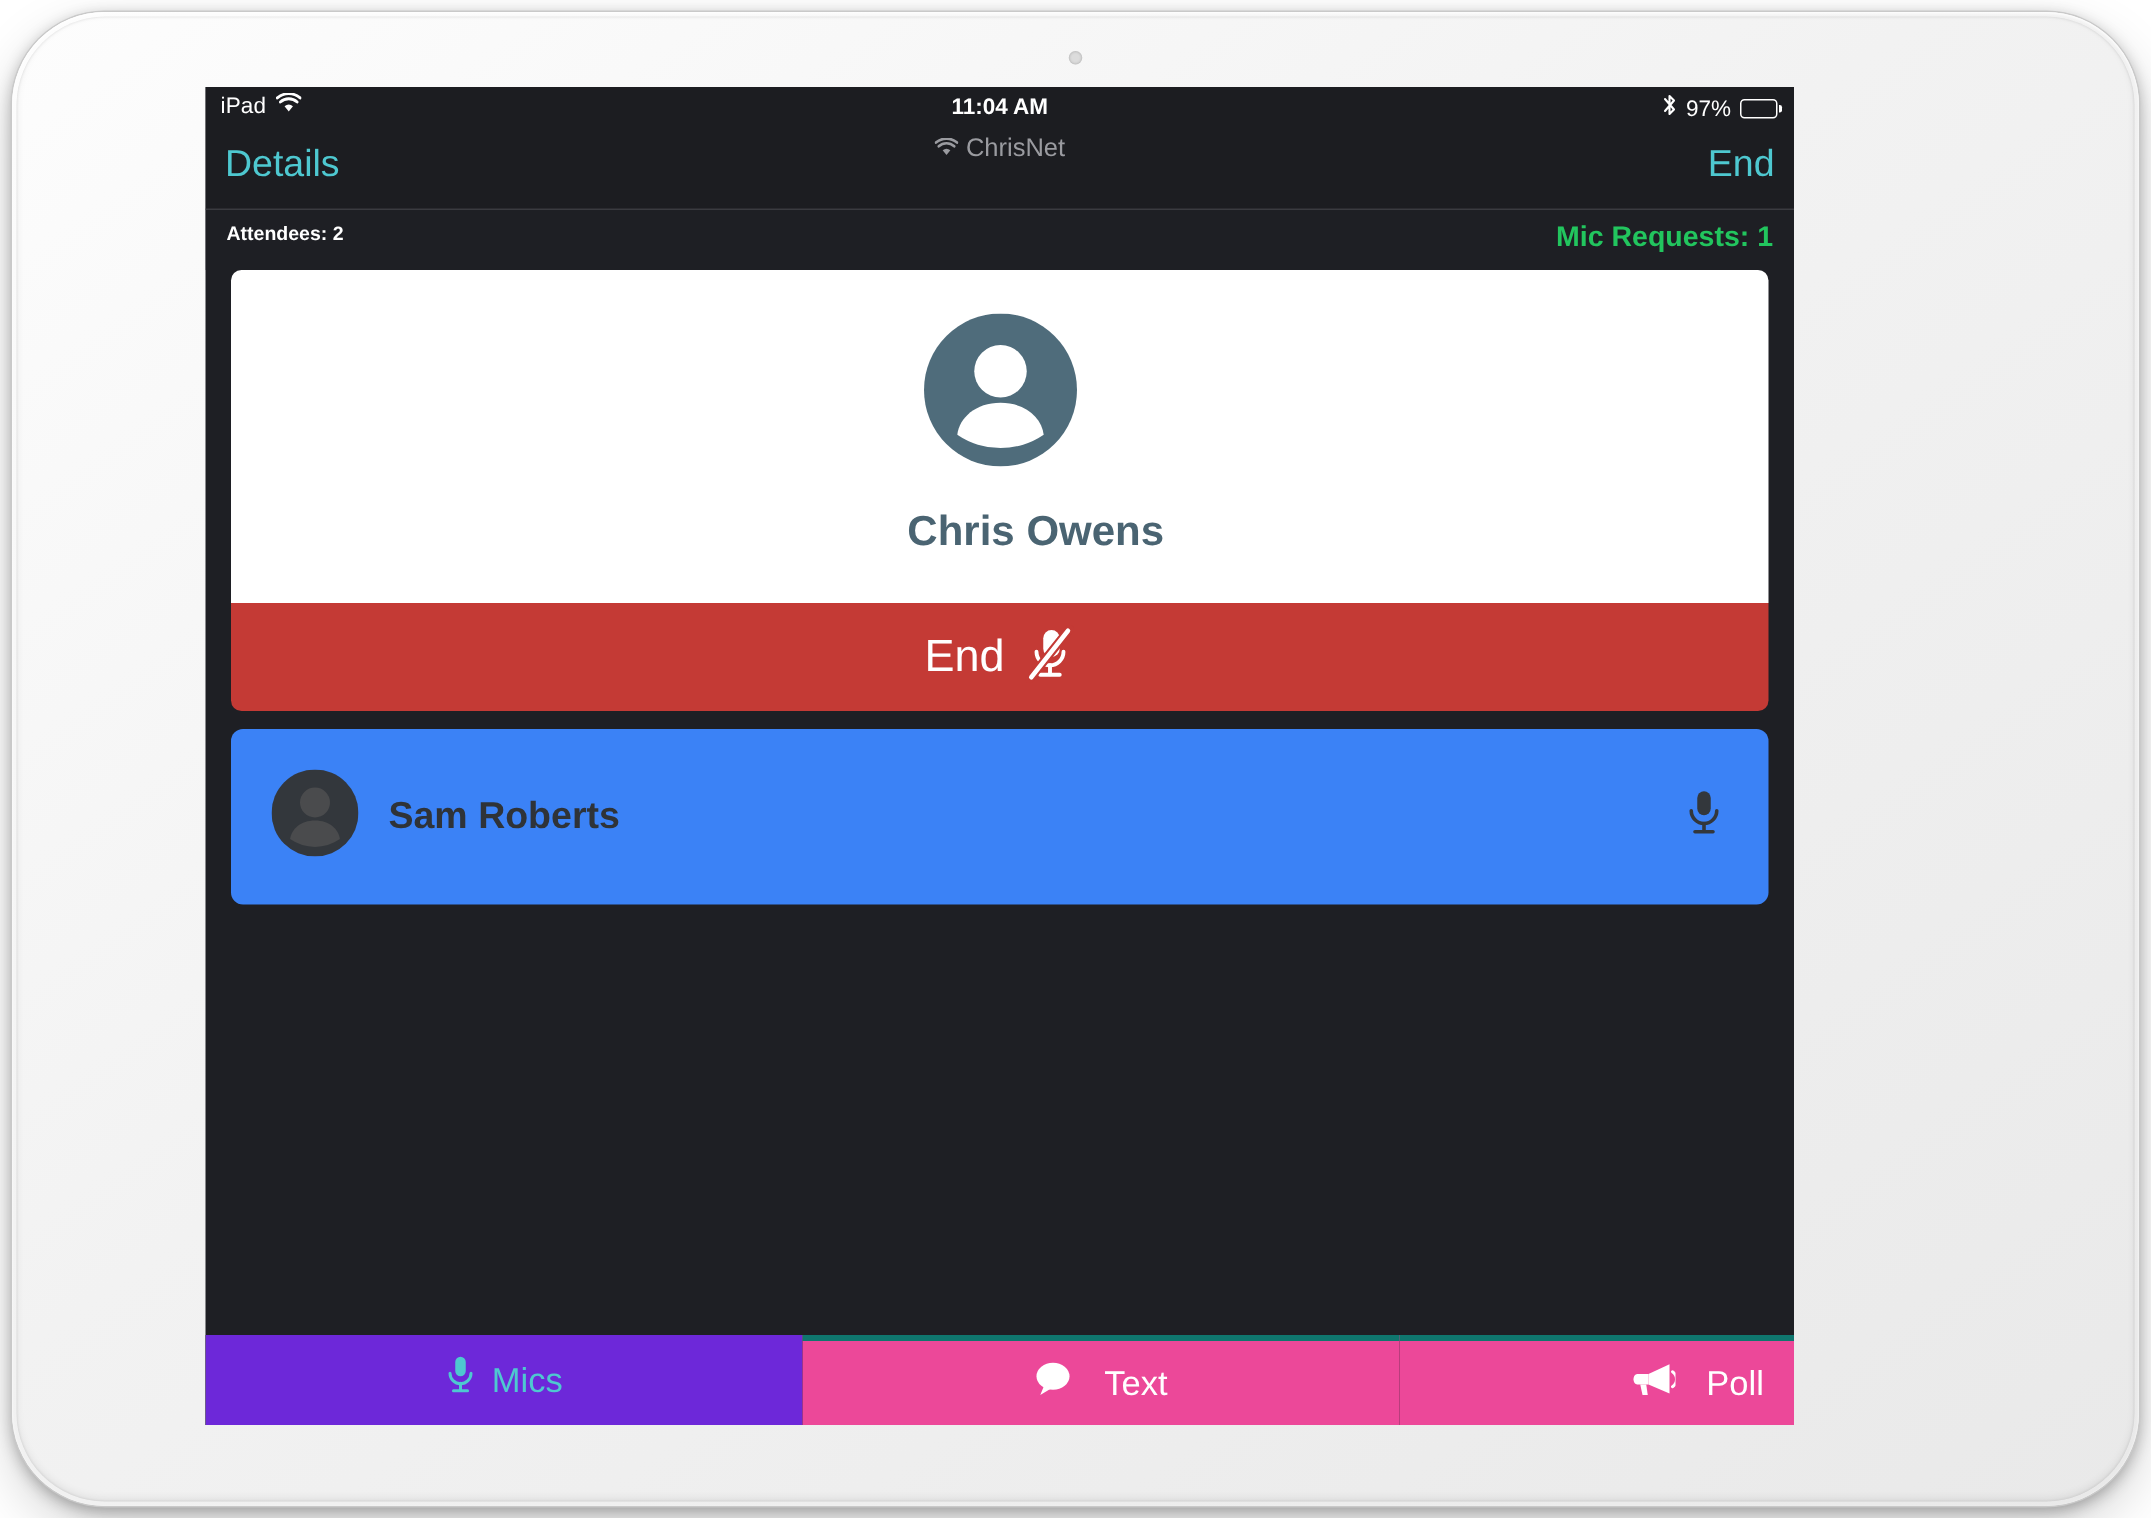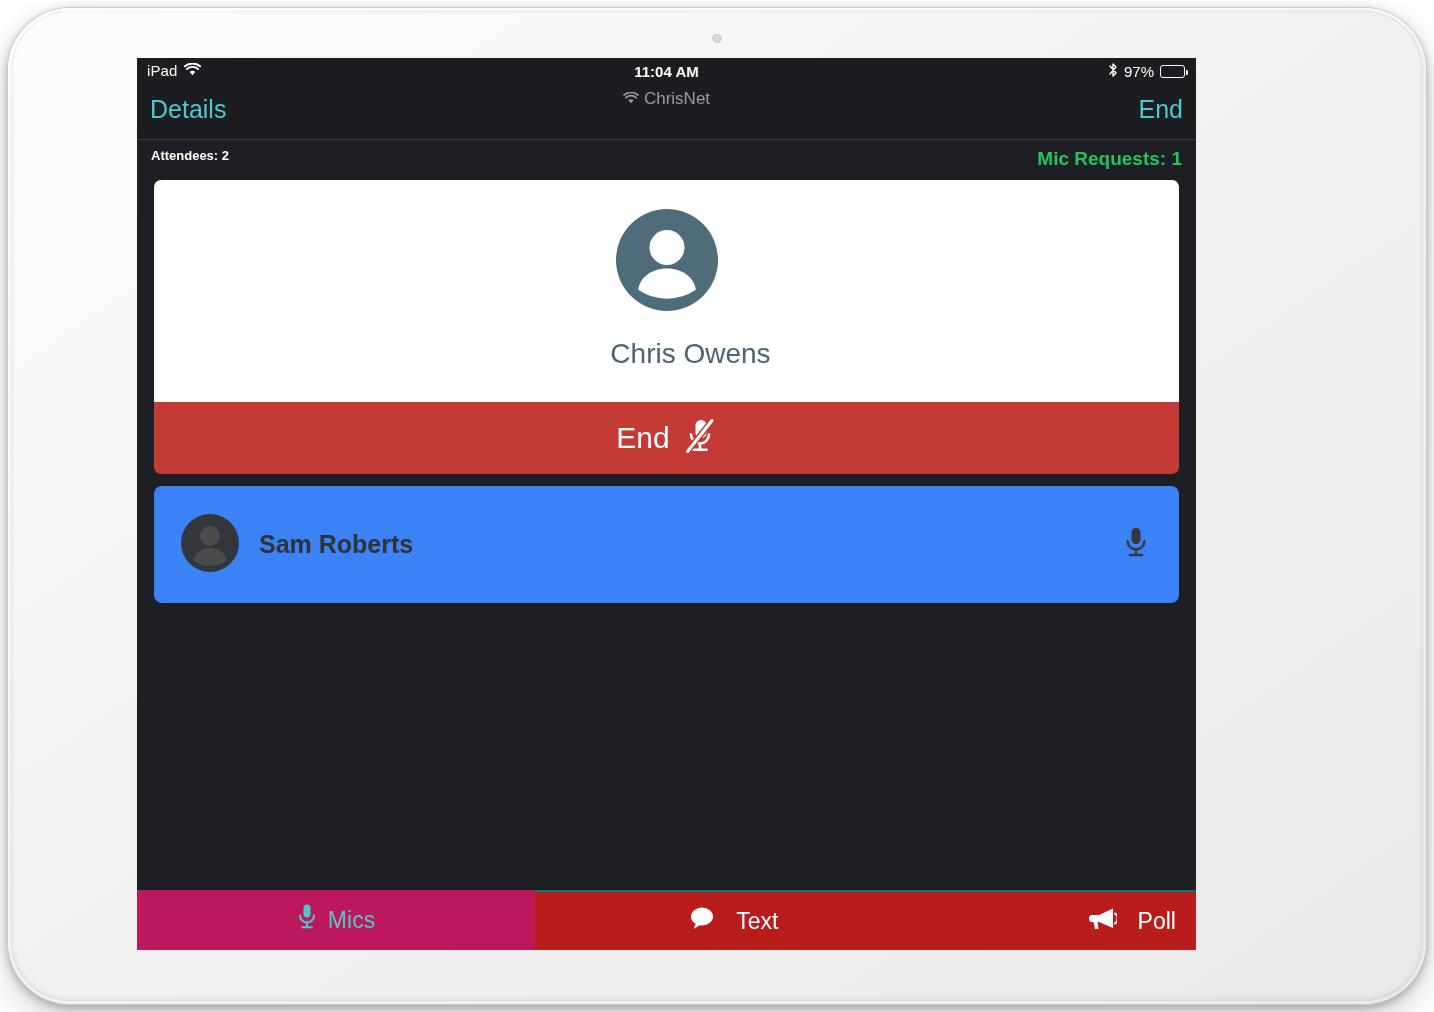--- a/index.html
+++ b/index.html
@@ -168,21 +168,21 @@
     position: absolute;
     left: 50%; top: 29px;
     transform: translateX(-50%);
   }
   .speaker-name {
     position: absolute;
     left: 0; right: 0; top: 158px;
     text-align: center;
     color: #4a6472;
     font-size: 28px;
-    font-weight: normal;
+    font-weight: bold;
     padding-left: 48px;
   }
 
   .end-bar {
     background: #c43a35;
     border-radius: 0 0 7px 7px;
     height: 72px;
     display: flex;
     align-items: center;
     justify-content: center;
@@ -231,28 +231,28 @@
     display: flex;
     align-items: center;
     justify-content: center;
     gap: 11px;
     cursor: pointer;
     font-size: 23px;
     box-sizing: border-box;
   }
   .tab-mics {
     flex: 0 0 398px;
-    background: #be185d;
+    background: #6d28d9;
     color: #4ec8d0;
   }
   .tab-text, .tab-poll {
     flex: 1 1 0;
-    background: #b91c1c;
+    background: #ec4899;
     color: #ffffff;
-    border-top: 2px solid #0f766e;
+    border-top: 4px solid #0f766e;
     gap: 21px;
   }
   .tab-label { line-height: 1; }
 
   
   .bezel-cam {
     position: absolute;
     left: 50%;
     transform: translateX(-50%);
     top: 26px;

